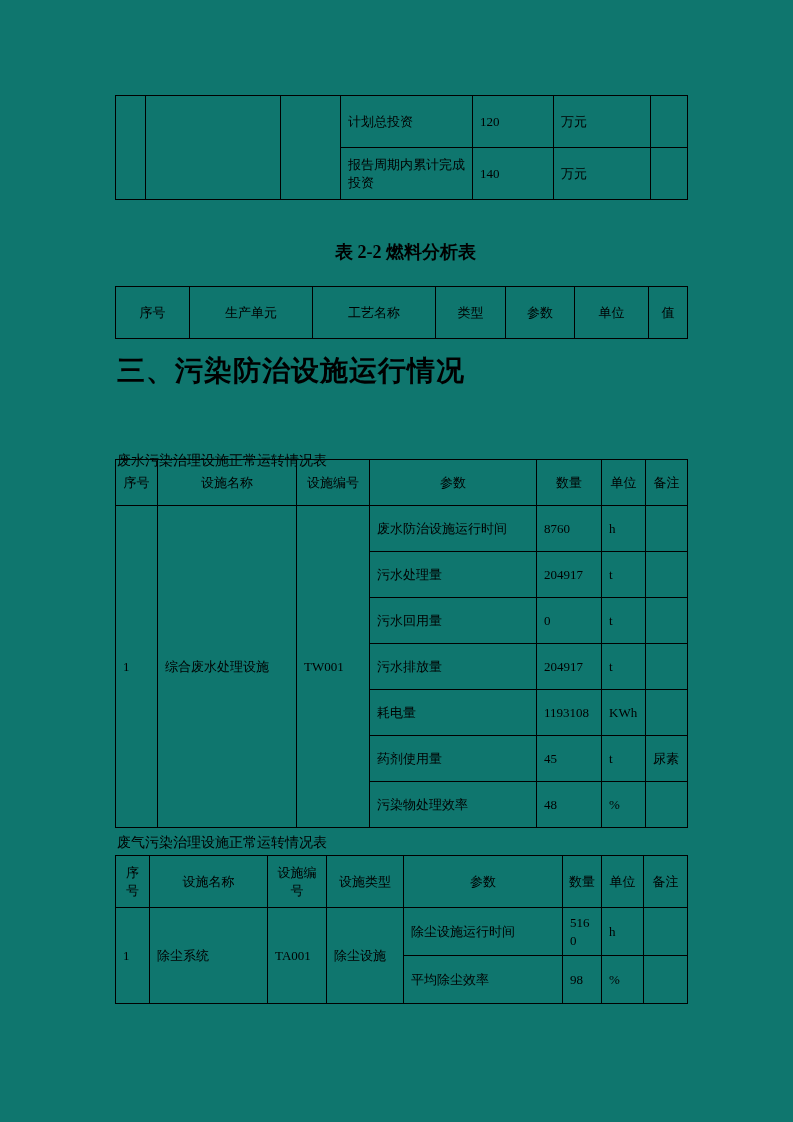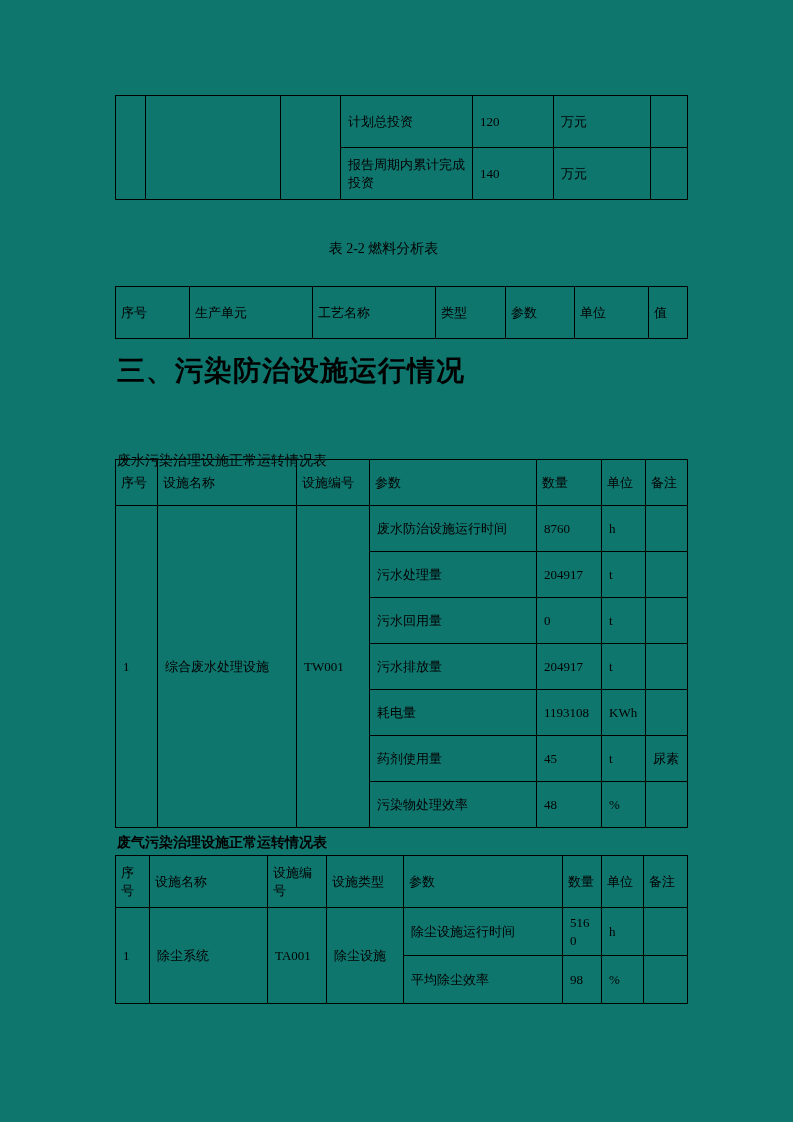--- a/index.html
+++ b/index.html
@@ -21,27 +21,27 @@
   }
   table.doc td, table.doc th{
     border:1px solid #000;
     font-weight:normal;
     vertical-align:middle;
     padding:2px 7px;
     overflow:hidden;
     line-height:1.35;
     word-break:break-all;
   }
-  table.doc th{text-align:left;padding:2px 5px;}
+  table.doc th{text-align:center;padding:2px 5px;}
   table.doc td.l{text-align:left;}
   .fuel-title{
     position:absolute;
-    left:97px;top:240px;width:573px;
+    left:119px;top:240px;width:573px;
     text-align:center;
-    font-size:14px;font-weight:normal;
+    font-size:18px;font-weight:bold;
     font-family:"Liberation Serif","DejaVu Serif",serif;
   }
   .section-heading{
     position:absolute;
     left:117px;top:352px;
     font-size:28px;font-weight:bold;
     font-family:"Liberation Sans","DejaVu Sans",sans-serif;
     letter-spacing:1px;
   }
   .subsection-heading{
@@ -58,21 +58,21 @@
     font-family:"Liberation Sans","DejaVu Sans",sans-serif;
   }
   #inv-table{left:115px;top:95px;width:573px;}
   #inv-table tr{height:52px;}
   #fuel-table{left:115px;top:286px;width:573px;}
   #fuel-table tr{height:52px;}
   #ww-caption{top:440px;margin-top:12px;}
   #ww-table{left:115px;top:459px;width:573px;}
   #ww-table tr.hdr{height:46px;}
   #ww-table tr.row{height:46px;}
-  #wg-caption{top:834px;font-weight:bold;}
+  #wg-caption{top:834px;}
   #wg-table{left:115px;top:855px;width:573px;}
   #wg-table tr.hdr{height:52px;}
   #wg-table tr.row{height:48px;}
 </style>
 </head>
 <body>
 
 <div class="page">
 
   <table class="doc" id="inv-table">

